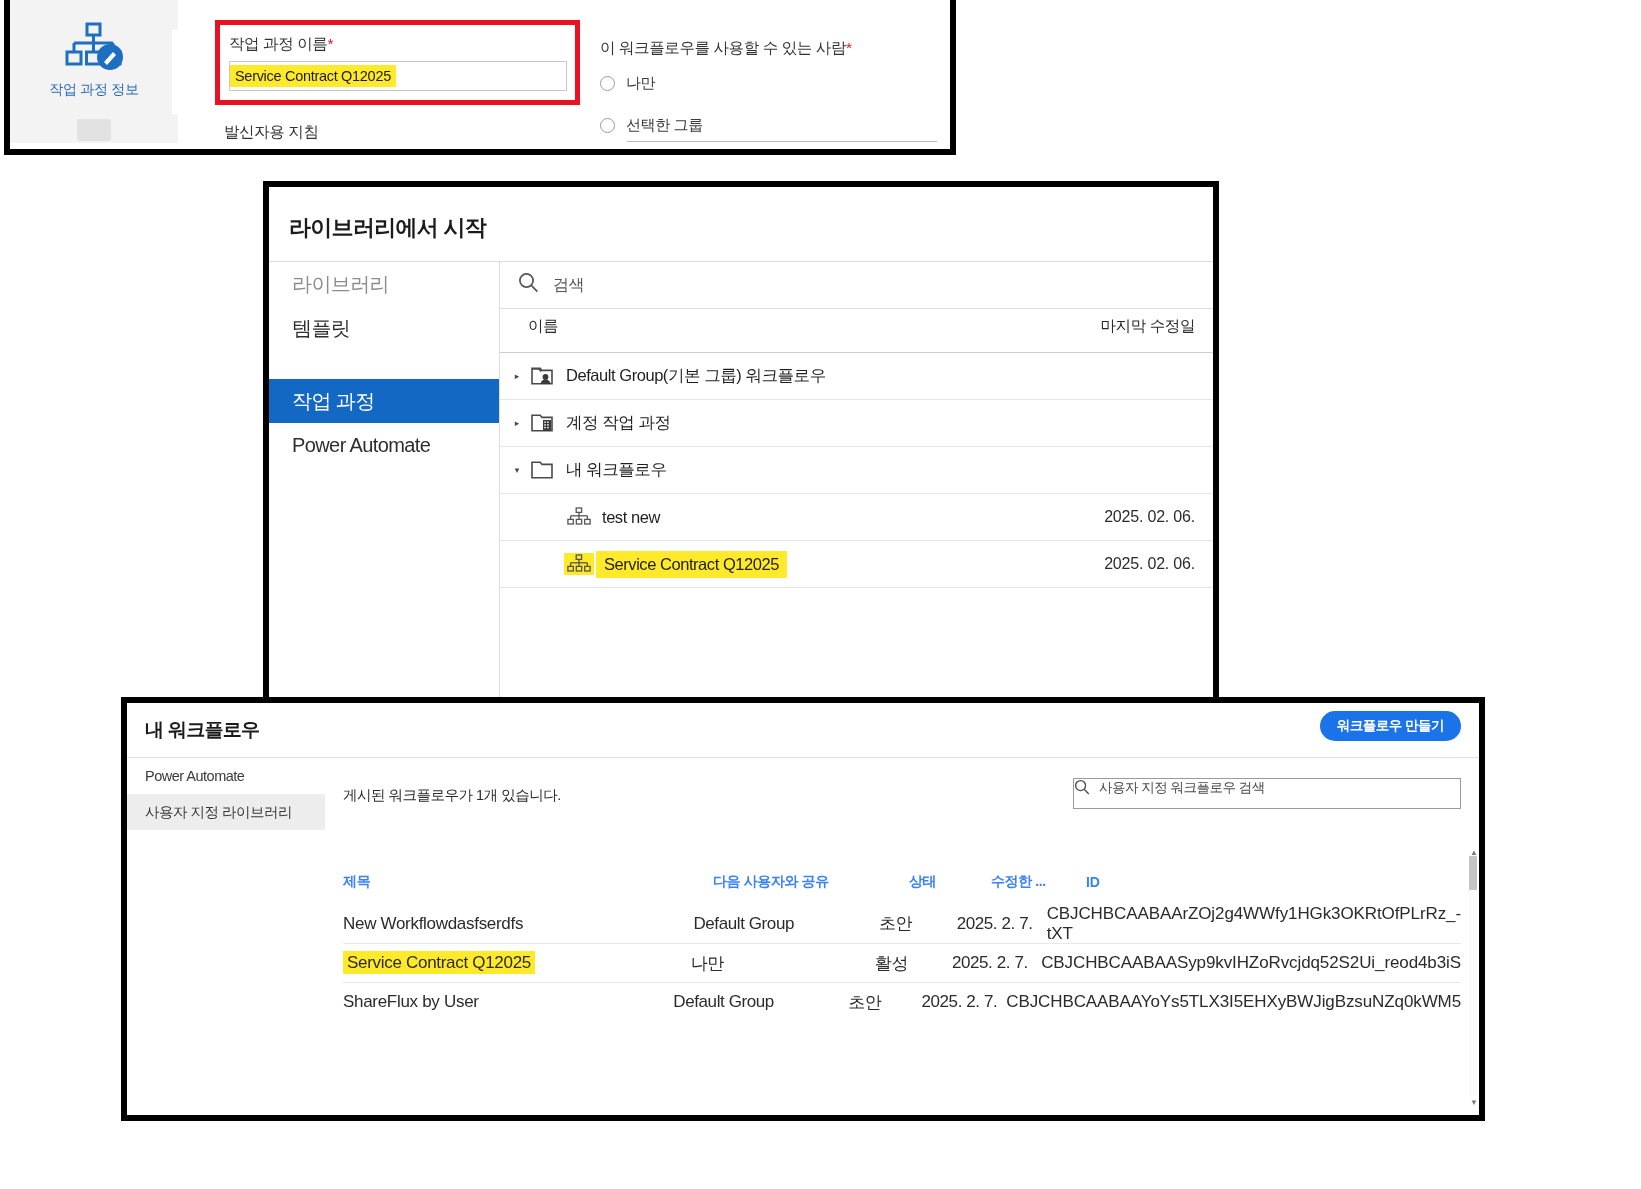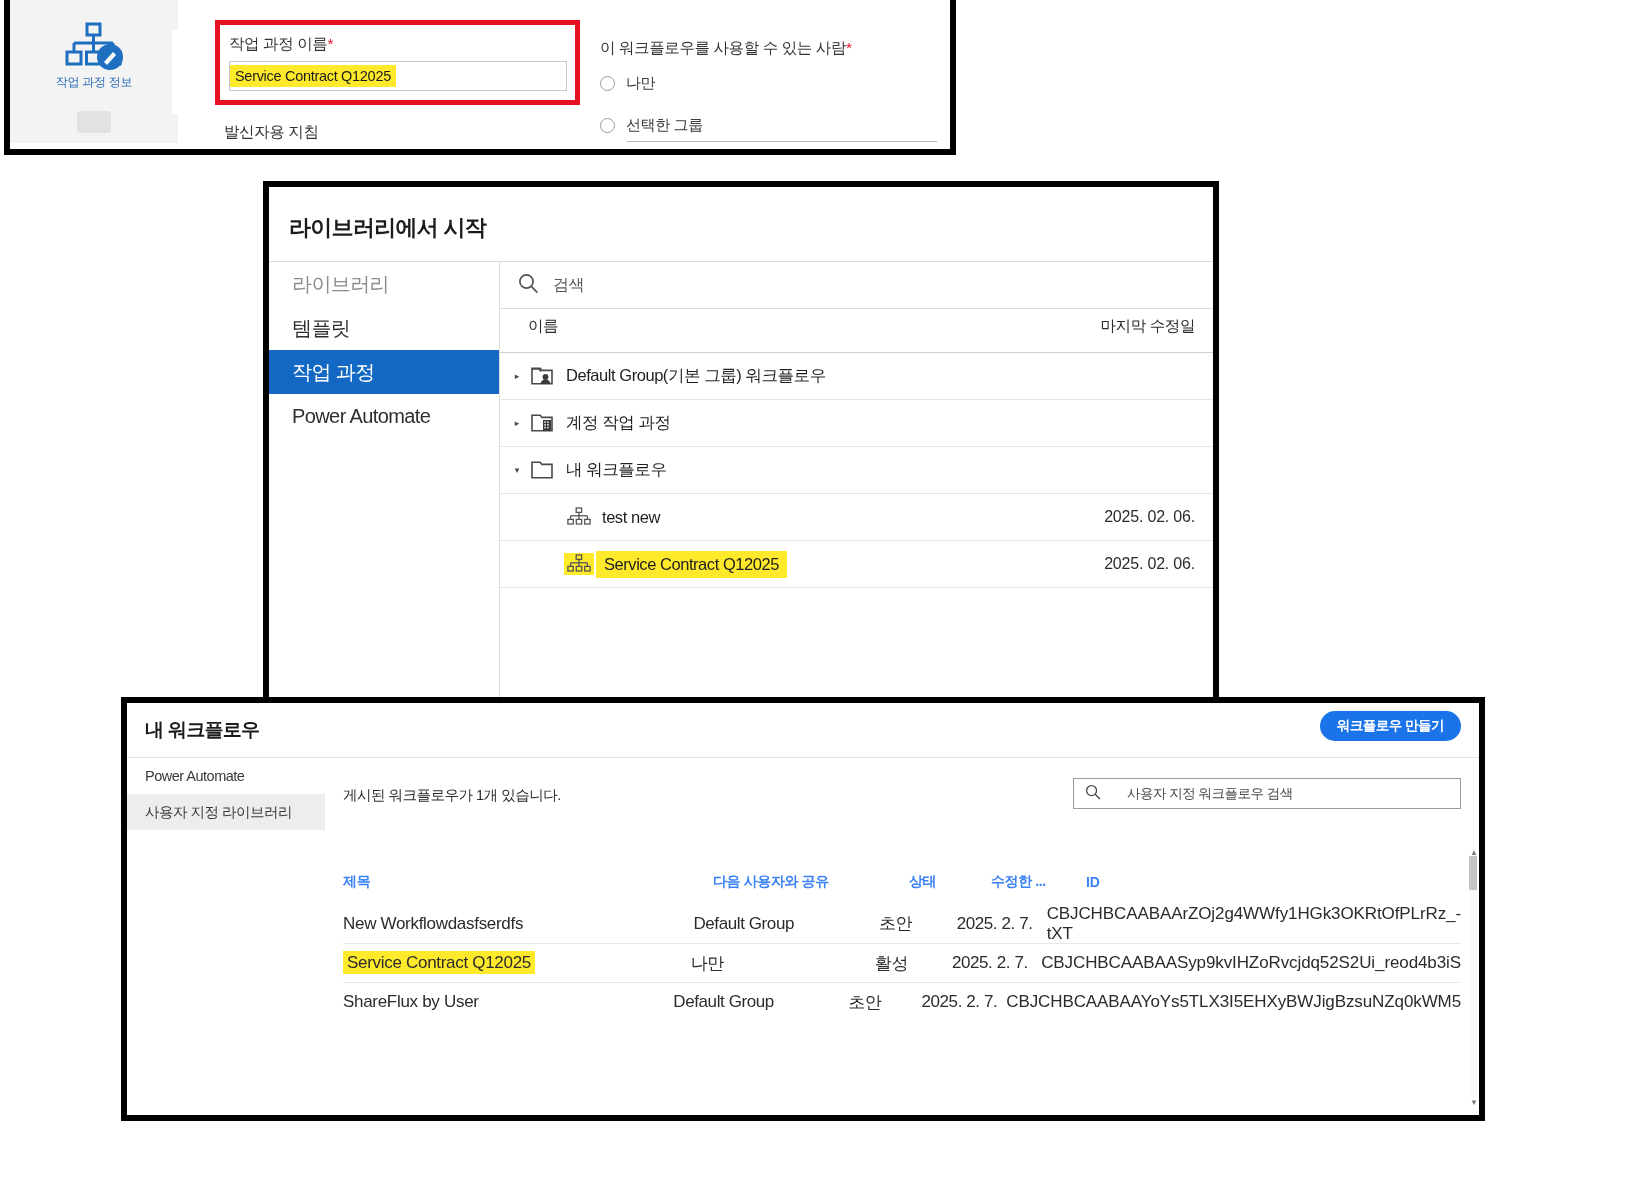--- a/index.html
+++ b/index.html
@@ -21,21 +21,21 @@
   }
   #panel-top .inner{position:absolute;inset:0;background:#fff;}
   .wf-icon-col{
     position:absolute;left:0;top:0;width:168px;height:143px;
     background:#f3f3f3;
     display:flex;flex-direction:column;align-items:center;
     padding-top:22px;box-sizing:border-box;
   }
   .wf-icon-col .glyph{width:62px;height:52px;}
   .wf-icon-col .caption{
-    font-size:12px;color:#2b6cb8;letter-spacing:-0.3px;white-space:nowrap;
+    margin-top:7px;font-size:14px;color:#2b6cb8;letter-spacing:-0.3px;white-space:nowrap;
   }
   .wf-icon-col .nextglyph{
     margin-top:20px;width:34px;height:22px;border-radius:3px;background:#e2e2e2;
   }
   .notch{
     position:absolute;left:162px;top:30px;width:18px;height:84px;
     background:#fff;
     clip-path:polygon(0 0,55% 0,100% 50%,55% 100%,0 100%);
   }
   .red-box{
@@ -70,25 +70,25 @@
   .m-divider{position:absolute;left:0;right:0;top:74px;height:1px;background:#dcdcdc;}
   .m-side{
     position:absolute;left:0;top:75px;width:230px;bottom:0;
     border-right:1px solid #dcdcdc;background:#fff;
   }
   .m-side .si{
     height:44px;display:flex;align-items:center;padding-left:23px;
     font-size:20px;letter-spacing:-0.6px;color:#2e2e2e;box-sizing:border-box;
   }
   .m-side .si.head{color:#8c8c8c;}
-  .m-side .si.active{background:#1268c3;color:#fff;}
+  .m-side .si.active{background:#1268c3;color:#fff;margin-top:29px;}
   .m-main{position:absolute;left:231px;top:75px;right:0;bottom:0;}
   .m-search{
     height:47px;border-bottom:1px solid #dcdcdc;display:flex;align-items:center;
-    padding-left:18px;gap:14px;box-sizing:border-box;
+    padding-left:18px;gap:14px;box-sizing:border-box;font-family:Liberation Mono, monospace;
   }
   .m-search .ph{font-size:16px;color:#555;letter-spacing:-0.5px;}
   .m-colhead{
     height:44px;border-bottom:1px solid #cfcfcf;display:flex;align-items:center;
     padding:0 18px 8px 6px;box-sizing:border-box;font-size:15.5px;color:#2b2b2b;
     letter-spacing:-0.4px;
   }
   .m-colhead .c-name{flex:1;}
   .m-colhead .c-date{width:200px;text-align:right;}
   .m-row{
@@ -132,21 +132,21 @@
   }
   .b-side .si.active{background:#ededed;}
   .b-main{position:absolute;left:198px;top:55px;right:0;bottom:0;}
   .b-toprow{position:absolute;left:0;right:0;top:20px;height:34px;}
   .b-count{
     position:absolute;left:18px;top:8px;font-size:14.5px;color:#2b2b2b;letter-spacing:-0.5px;
   }
   .b-search{
     position:absolute;right:18px;top:0;width:388px;height:31px;
     border:1px solid #9b9b9b;background:#fff;box-sizing:border-box;
-    display:flex;align-items:center;gap:26px;padding-left:11px;
+    display:flex;align-items:flex-start;gap:9px;padding-left:0;
   }
   .b-search .ph{font-size:13.5px;color:#4a4a4a;letter-spacing:-0.5px;}
   .b-table{position:absolute;left:18px;right:18px;top:102px;}
   .b-tr{display:flex;align-items:center;height:39px;box-sizing:border-box;}
   .b-tr.hdr{font-weight:bold;font-size:14px;color:#3b82f6;height:44px;}
   .b-tr.data{font-size:17px;color:#2b2b2b;border-top:1px solid #e8e8e8;}
   .b-tr.data.first{border-top:none;}
   .col-title{width:370px;letter-spacing:-0.3px;}
   .col-share{width:196px;letter-spacing:-0.4px;}
   .col-state{width:82px;letter-spacing:-0.4px;}

